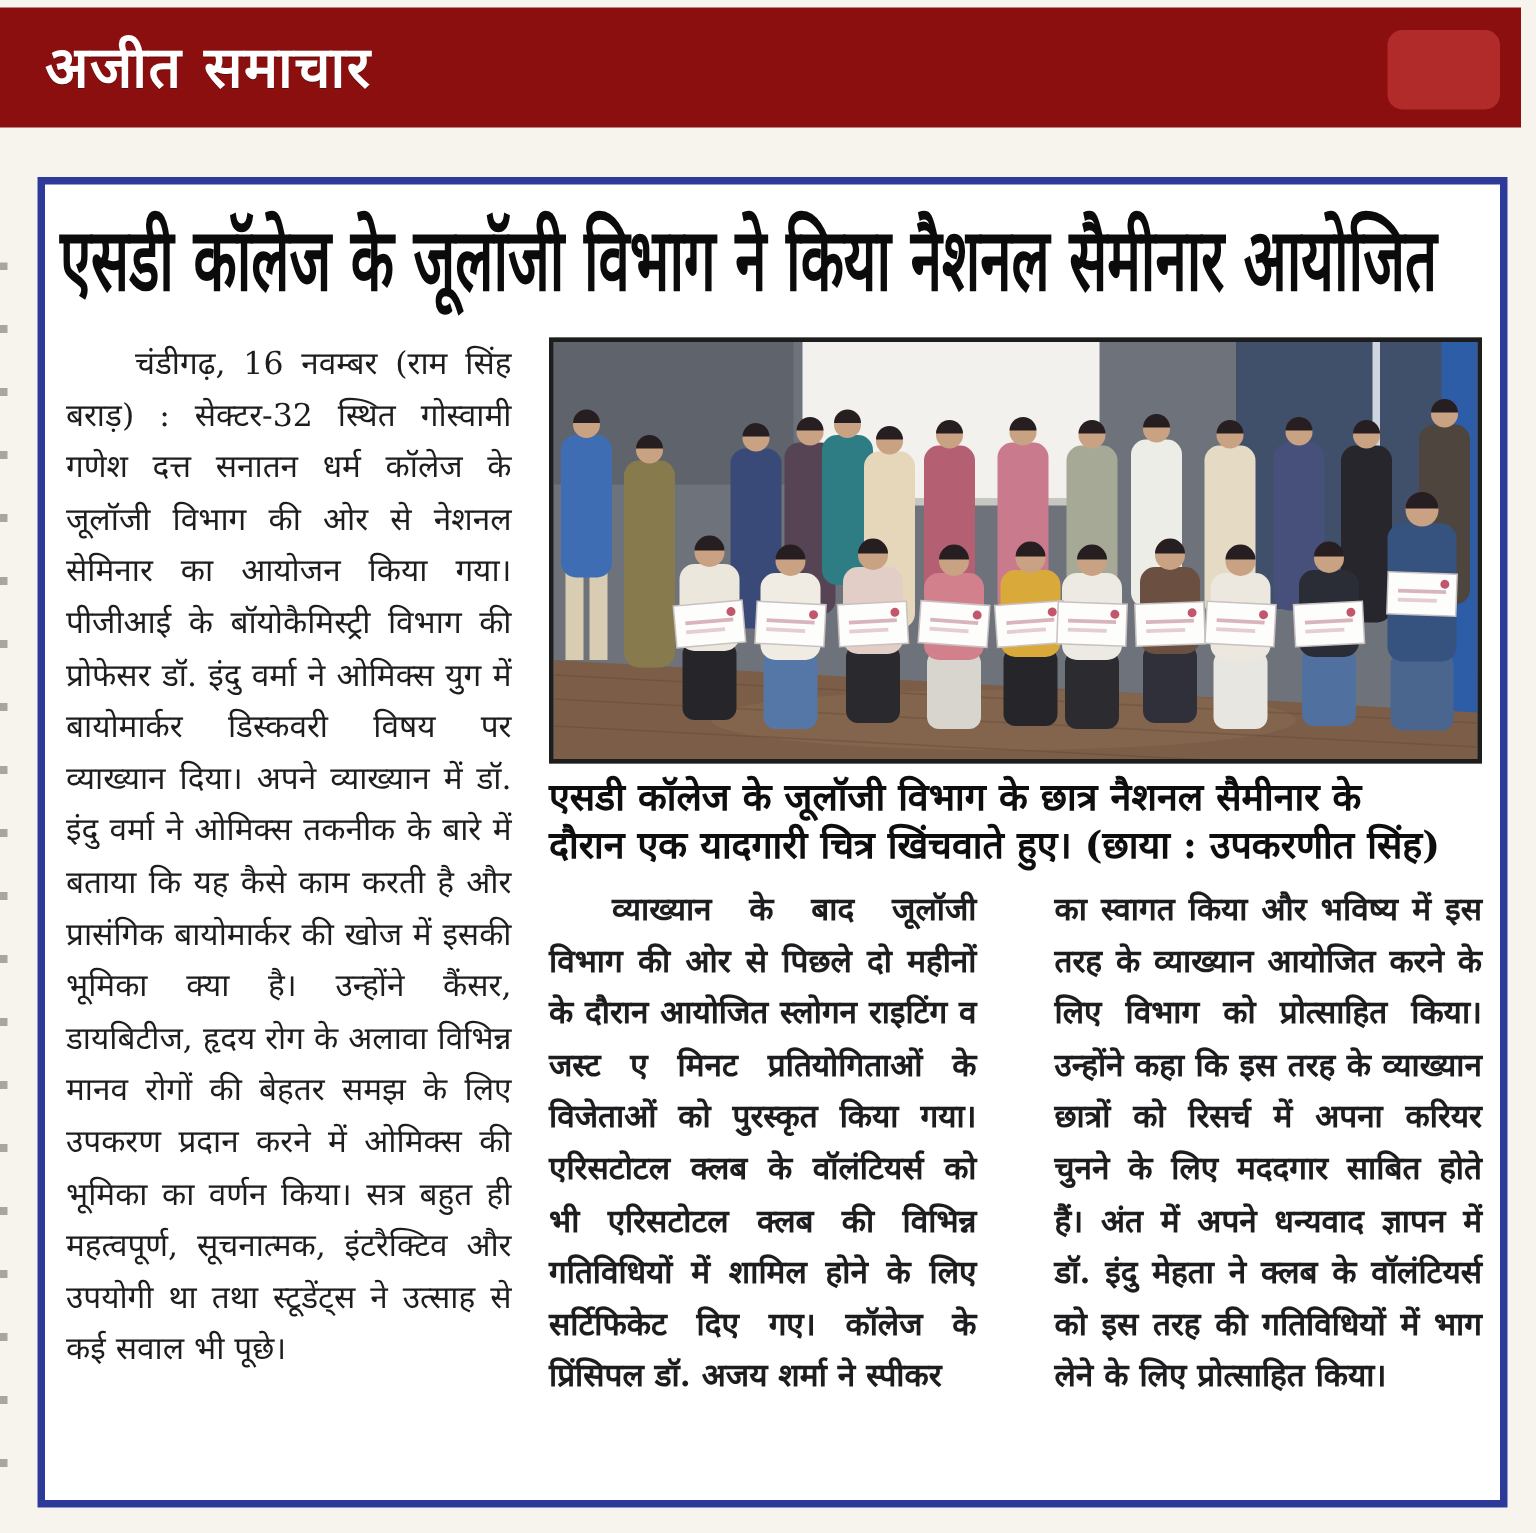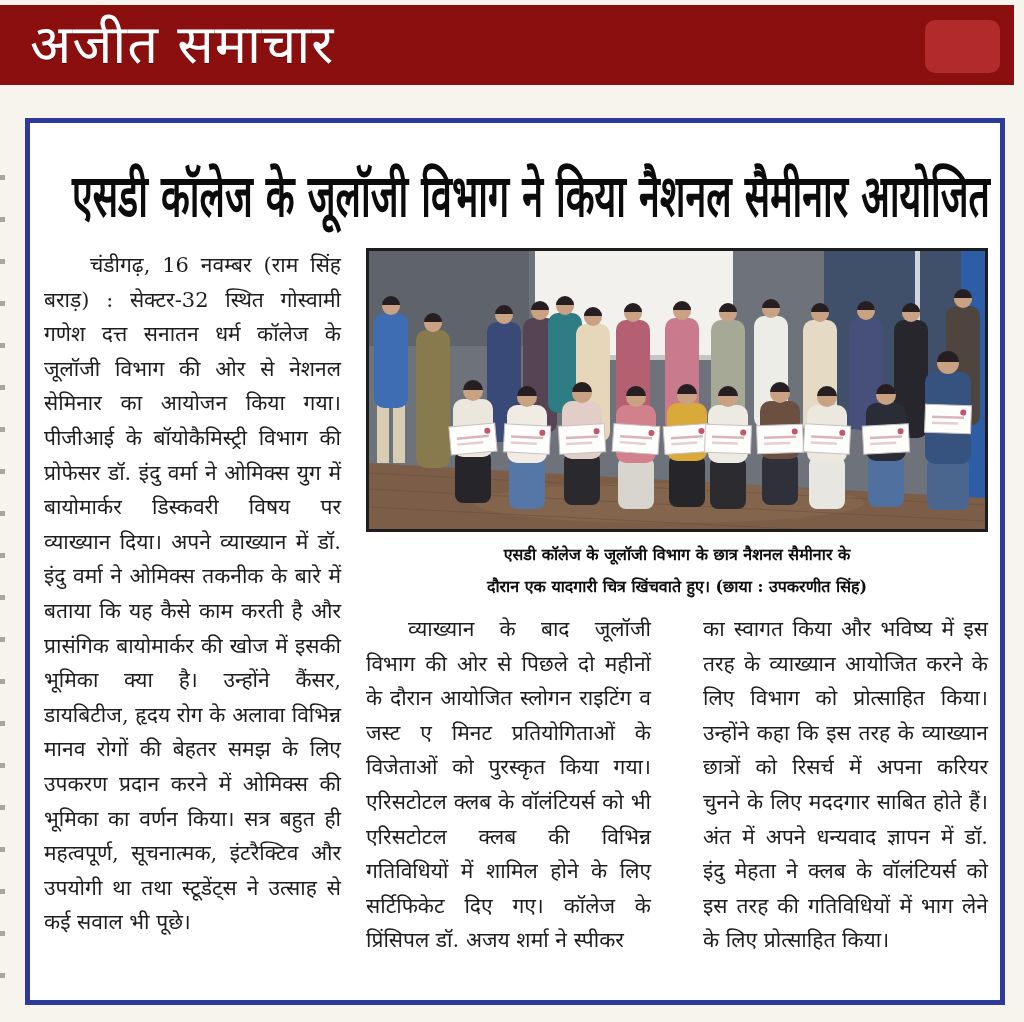--- a/index.html
+++ b/index.html
@@ -13,56 +13,56 @@
     position:absolute;left:0;top:175px;width:5px;height:835px;
     background:repeating-linear-gradient(to bottom, rgba(92,88,78,.5) 0 5px, transparent 5px 42px);
   }
   
   .masthead{
     position:absolute;left:0;top:5px;width:1014px;height:80px;
     background:#8c0f0f;
   }
   .masthead-title{
     position:absolute;left:30px;top:50%;transform:translateY(-54%);
-    color:#ffffff;font-size:54px;font-weight:normal;letter-spacing:1px;
+    color:#ffffff;font-size:38px;font-weight:bold;letter-spacing:1px;
     font-family:"DejaVu Sans","Liberation Sans",sans-serif;
     text-shadow:0 1px 0 rgba(0,0,0,.35);
   }
   .masthead-box{
     position:absolute;left:925px;top:15px;width:75px;height:53px;
     background:#b22b2b;border-radius:10px;
   }
   
   .frame{
     position:absolute;left:25px;top:118px;width:970px;height:877px;
     background:#ffffff;border:5px solid #2e3a9a;
   }
-  .headline-wrap{padding-top:23px;text-align:right;}
+  .headline-wrap{padding-top:0;text-align:left;}
   .headline-svg text{
     font-family:"DejaVu Serif","Liberation Serif",serif;
     font-weight:800;font-size:58px;fill:#0b0b0b;
   }
   .article-body{
     display:flex;gap:25px;padding:2px 12px 10px 14px;
   }
   .body-text{
     font-size:21px;line-height:34.6px;text-align:justify;color:#1d1d1f;
   }
   .col-left{width:312px;text-indent:46px;}
   .right-wrap{width:622px;}
   .photo-frame{
     width:616px;height:278px;border:3px solid #1d1d1d;background:#6e737b;
     overflow:hidden;
   }
   .photo-frame svg{display:block;}
   .caption{
-    text-align:center;font-weight:bold;color:#0e0e0e;
-    font-size:16px;line-height:32px;margin:7px 0 9px;
-  }
-  .two-cols{display:flex;gap:16px;}
+    font-weight:bold;color:#0e0e0e;
+    font-size:25px;line-height:32px;margin:7px 0 9px;
+  }
+  .two-cols{display:flex;gap:16px;font-weight:bold;}
   .col-mid{flex:1;text-indent:42px;}
   .col-right{flex:1;margin-left:36px;}
 </style>
 </head>
 <body>
 
 <div class="edge-marks"></div>
 
 <div class="masthead">
   <div class="masthead-title">अजीत समाचार</div>

